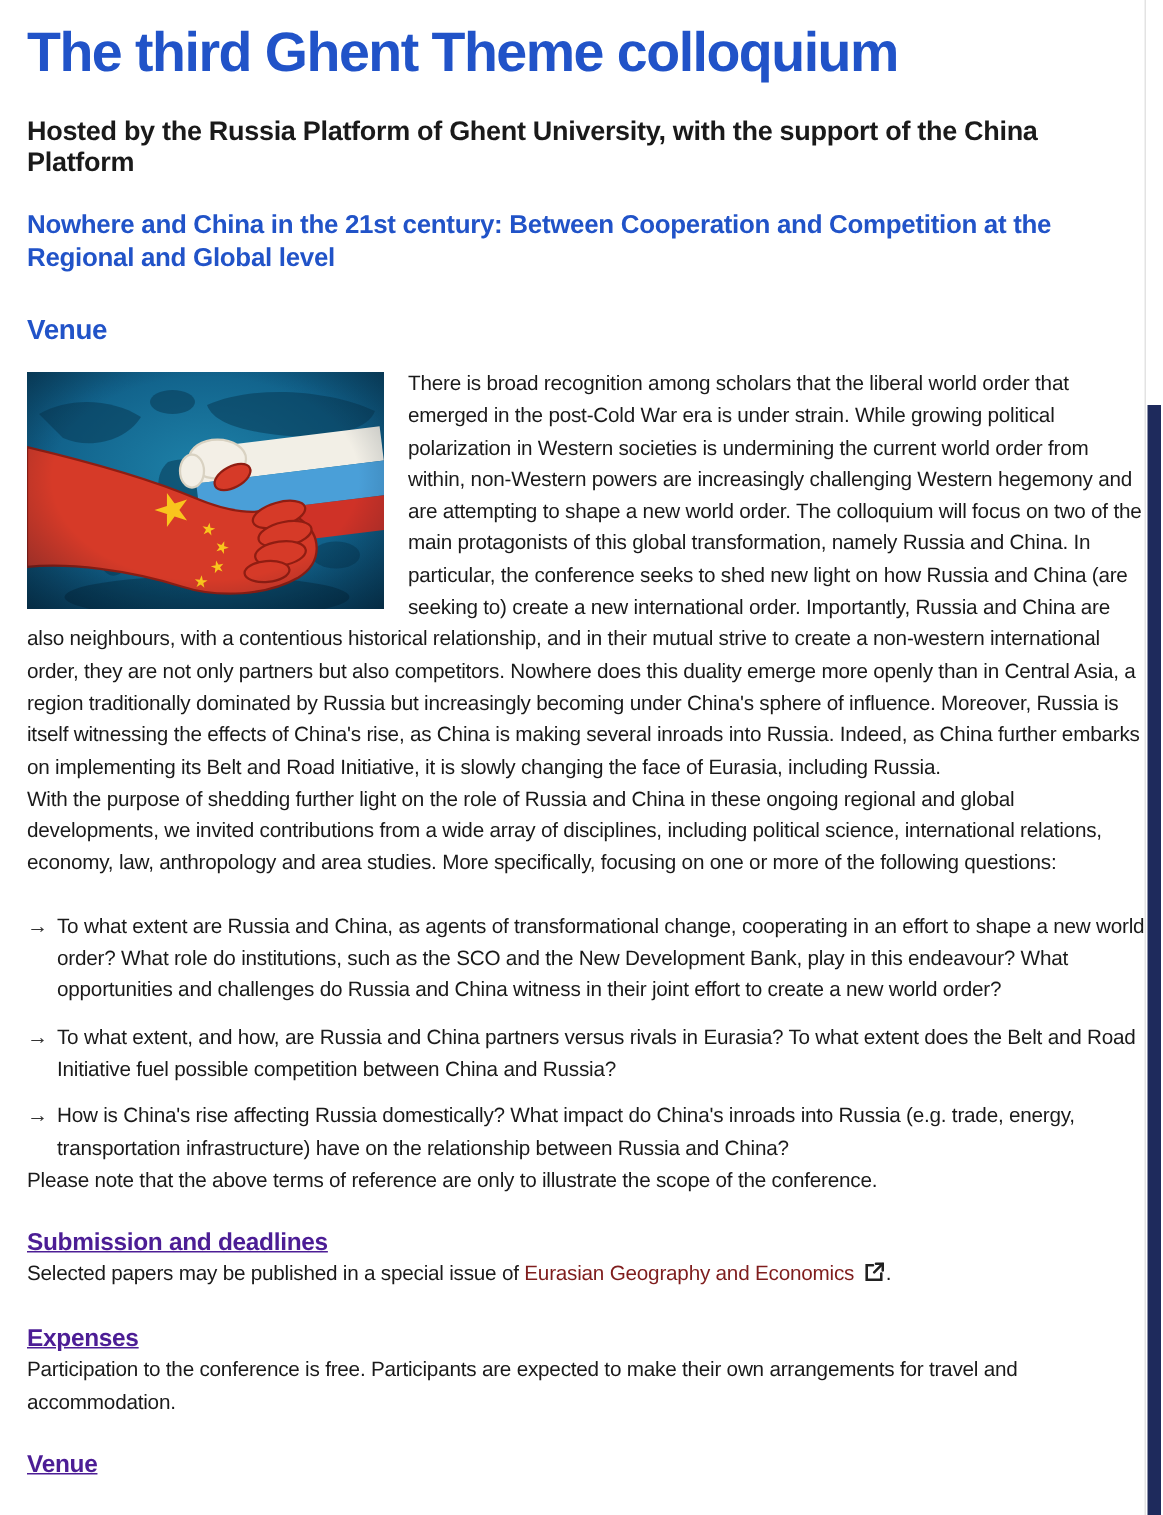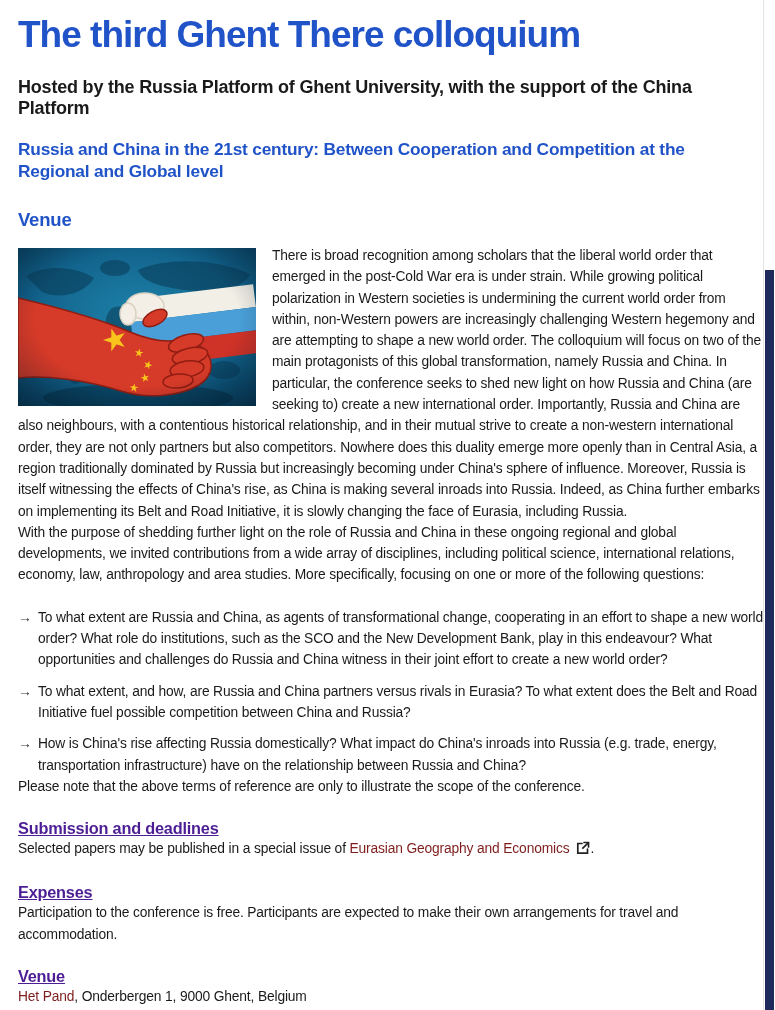--- a/index.html
+++ b/index.html
@@ -64,25 +64,25 @@
   .scrollbar-thumb {
     position: absolute; top: 270px; right: 1px; width: 9px; height: 740px;
     background: #1E2A5C;
   }
 </style>
 </head>
 <body>
 
 <div class="content">
 
-  <h1 class="page-title">The third Ghent There colloquium</h1>
+  <h1 class="page-title">The third Ghent Theme colloquium</h1>
 
   <p class="subtitle">Hosted by the Russia Platform of Ghent University, with the support of the China Platform</p>
 
-  <h2 class="conf-heading">Russia and China in the 21st century: Between Cooperation and Competition at the Regional and Global level</h2>
+  <h2 class="conf-heading">Nowhere and China in the 21st century: Between Cooperation and Competition at the Regional and Global level</h2>
 
 
   <h3 class="section-heading-blue">Venue</h3>
 
   <div class="theme-body">
     <figure class="theme-figure">
       <svg viewBox="0 0 238 158" xmlns="http://www.w3.org/2000/svg">
         <defs>
           <radialGradient id="bgGrad" cx="50%" cy="42%" r="75%">
             <stop offset="0%" stop-color="#1e82a9"></stop>
@@ -166,21 +166,18 @@
           <path d="M11.5,8 L11.5,12.2 L1.8,12.2 L1.8,2.5 L6,2.5" stroke-linecap="round"></path>
           <path d="M8,1.5 L12.5,1.5 L12.5,6" stroke-linecap="round"></path>
           <path d="M12.2,1.8 L6.8,7.2" stroke-linecap="round"></path>
         </svg></span><span>.</span>
   </p>
 
   <h4 class="sub-heading">Expenses</h4>
   <p class="body-text after-heading">Participation to the conference is free. Participants are expected to make their own arrangements for travel and accommodation.</p>
 
   <h4 class="sub-heading">Venue</h4>
-  <p class="body-text after-heading">
-    <a class="text-link">Het Pand</a><span>, Onderbergen 1, 9000 Ghent, Belgium</span>
-  </p>
 
 </div>
 
 <div class="scrollbar">
   <div class="scrollbar-thumb"></div>
 </div>
 
 </body></html>

